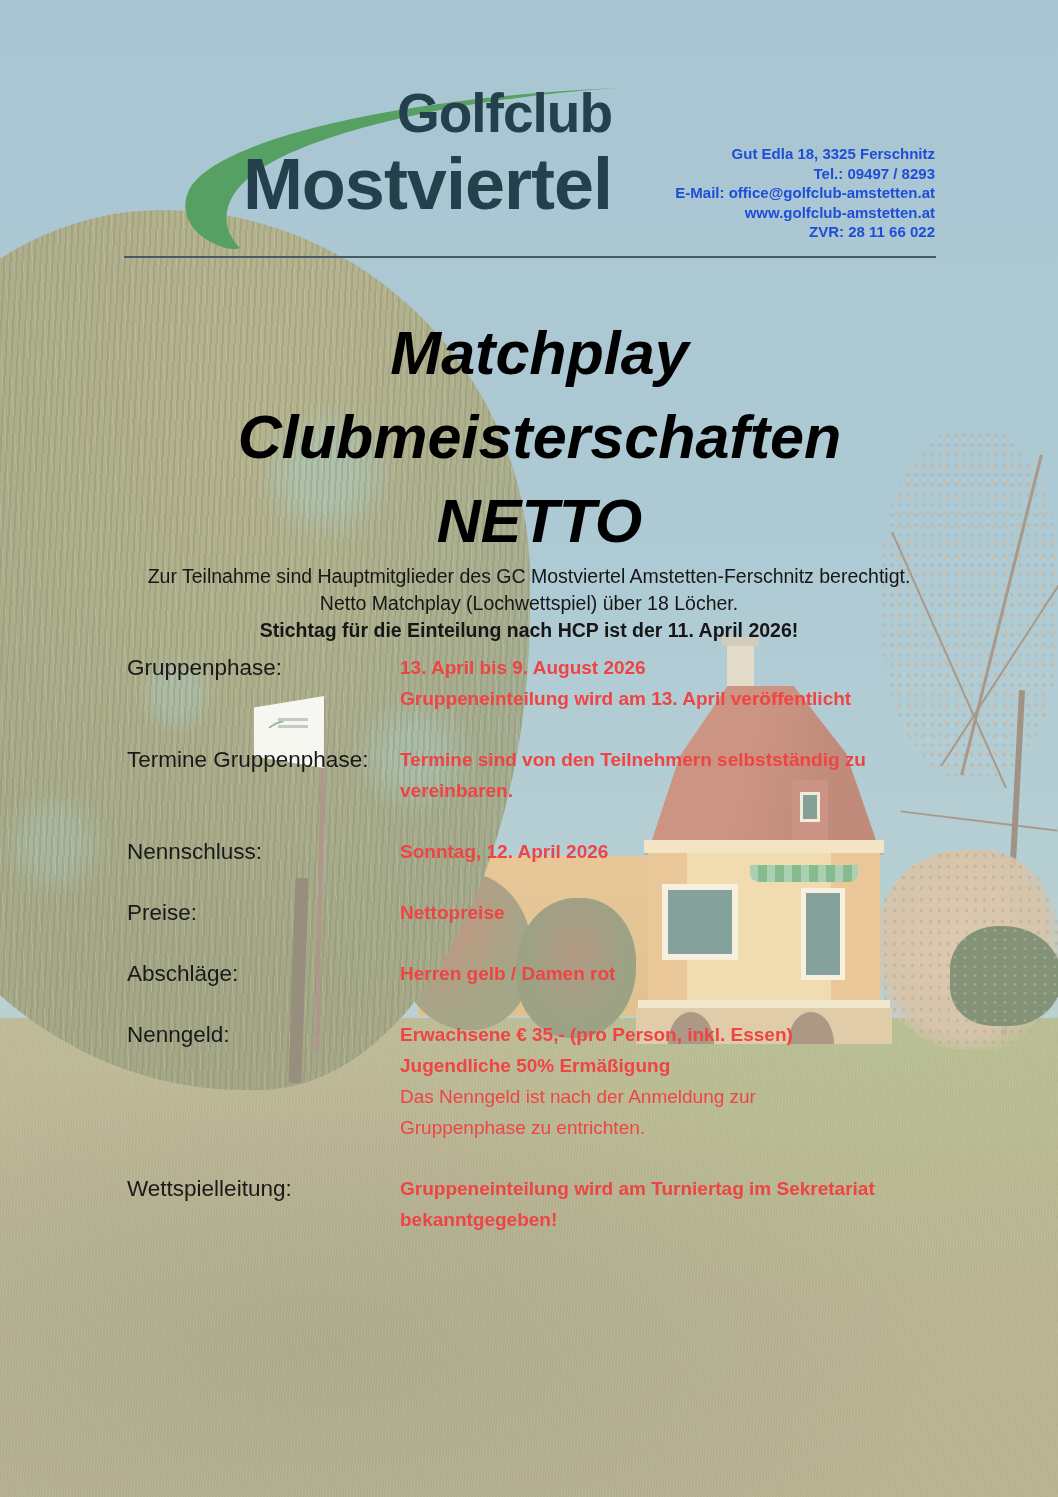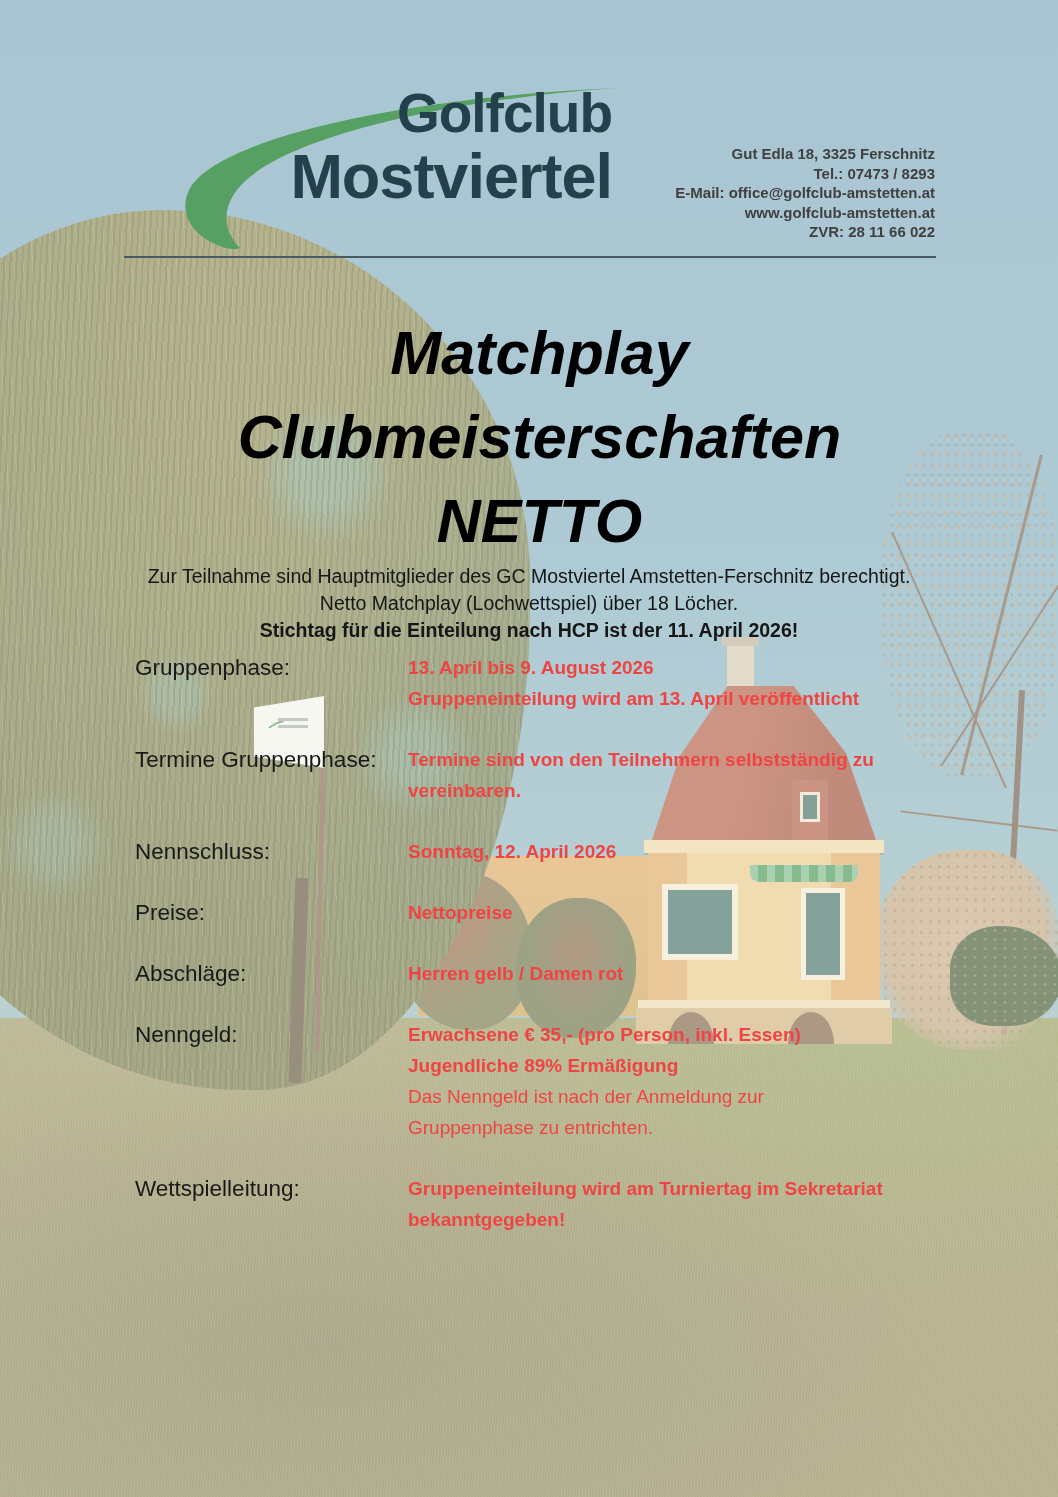--- a/index.html
+++ b/index.html
@@ -100,38 +100,38 @@
   .flag-mark-text{left:24px;top:22px;width:30px;height:3px;background:#9aa39b;box-shadow:0 7px 0 #9aa39b;}
 
   .wash{inset:0;background:rgba(255,255,255,.42);}
 
   
   .content{inset:0;}
   .swoosh{left:160px;top:78px;width:460px;height:180px;}
   .logo-text{left:200px;top:84px;width:412px;text-align:right;color:#24404c;}
   .logo-text > div{position:static;}
   .logo-line1{font-size:55px;font-weight:700;line-height:58px;letter-spacing:-1px;}
-  .logo-line2{font-size:63px;font-weight:700;line-height:64px;letter-spacing:-1px;margin-top:2px;}
+  .logo-line2{font-size:72px;font-weight:700;line-height:64px;letter-spacing:-1px;margin-top:10px;}
   .logo-sub{font-size:19px;font-weight:700;letter-spacing:6.5px;margin-top:7px;color:#2a4450;}
   .contact{right:123px;top:144px;width:420px;text-align:right;
-    font-size:15px;font-weight:700;line-height:19.5px;color:#404040;}
+    font-size:15px;font-weight:700;line-height:19.5px;color:#1d4ed8;}
   .contact div{position:static;}
   .rule{left:124px;top:256px;width:812px;height:2px;background:#4a5a64;}
 
   .title{left:0;top:311px;width:1058px;text-align:center;
     font-size:61px;line-height:84px;font-weight:700;font-style:italic;color:#000;}
   .title div{position:static;padding-left:21px;}
 
   .intro{left:0;top:563px;width:1058px;text-align:center;
     font-size:19.5px;line-height:27px;color:#161616;}
   .intro div{position:static;}
   .intro .b{font-weight:700;}
 
   .details{left:127px;top:652px;width:816px;}
-  .detail-row{position:static;display:flex;margin-bottom:30px;margin-left:8px;}
+  .detail-row{position:static;display:flex;margin-bottom:30px;}
   .detail-label{position:static;flex:0 0 273px;font-size:22.5px;line-height:31px;color:#191919;}
   .detail-value{position:static;flex:1;font-size:19px;line-height:31px;color:#ef4444;}
   .detail-value .vl{position:static;white-space:nowrap;}
   .detail-value .vl.b{font-weight:700;}
 </style>
 </head>
 <body>
 
 <div class="page">
 
@@ -188,21 +188,21 @@
                C60,150 60,120 95,95 C150,55 290,22 455,10 Z" fill="#57a063"></path>
     </svg>
 
     <div class="logo-text">
       <div class="logo-line1">Golfclub</div>
       <div class="logo-line2">Mostviertel</div>
     </div>
 
     <div class="contact">
       <div>Gut Edla 18, 3325 Ferschnitz</div>
-      <div>Tel.: 07473 / 8293</div>
+      <div>Tel.: 09497 / 8293</div>
       <div>E-Mail: office@golfclub-amstetten.at</div>
       <div>www.golfclub-amstetten.at</div>
       <div>ZVR: 28 11 66 022</div>
     </div>
 
     <div class="rule"></div>
 
     <div class="title">
       <div>Matchplay</div>
       <div>Clubmeisterschaften</div>
@@ -245,21 +245,21 @@
         <div class="detail-row">
           <div class="detail-label">Abschläge:</div>
           <div class="detail-value">
             <div class="vl b">Herren gelb / Damen rot</div>
           </div>
         </div>
         <div class="detail-row">
           <div class="detail-label">Nenngeld:</div>
           <div class="detail-value">
             <div class="vl b">Erwachsene € 35,- (pro Person, inkl. Essen)</div>
-            <div class="vl b">Jugendliche 89% Ermäßigung</div>
+            <div class="vl b">Jugendliche 50% Ermäßigung</div>
             <div class="vl">Das Nenngeld ist nach der Anmeldung zur</div>
             <div class="vl">Gruppenphase zu entrichten.</div>
           </div>
         </div>
         <div class="detail-row">
           <div class="detail-label">Wettspielleitung:</div>
           <div class="detail-value">
             <div class="vl b">Gruppeneinteilung wird am Turniertag im Sekretariat</div>
             <div class="vl b">bekanntgegeben!</div>
           </div>

